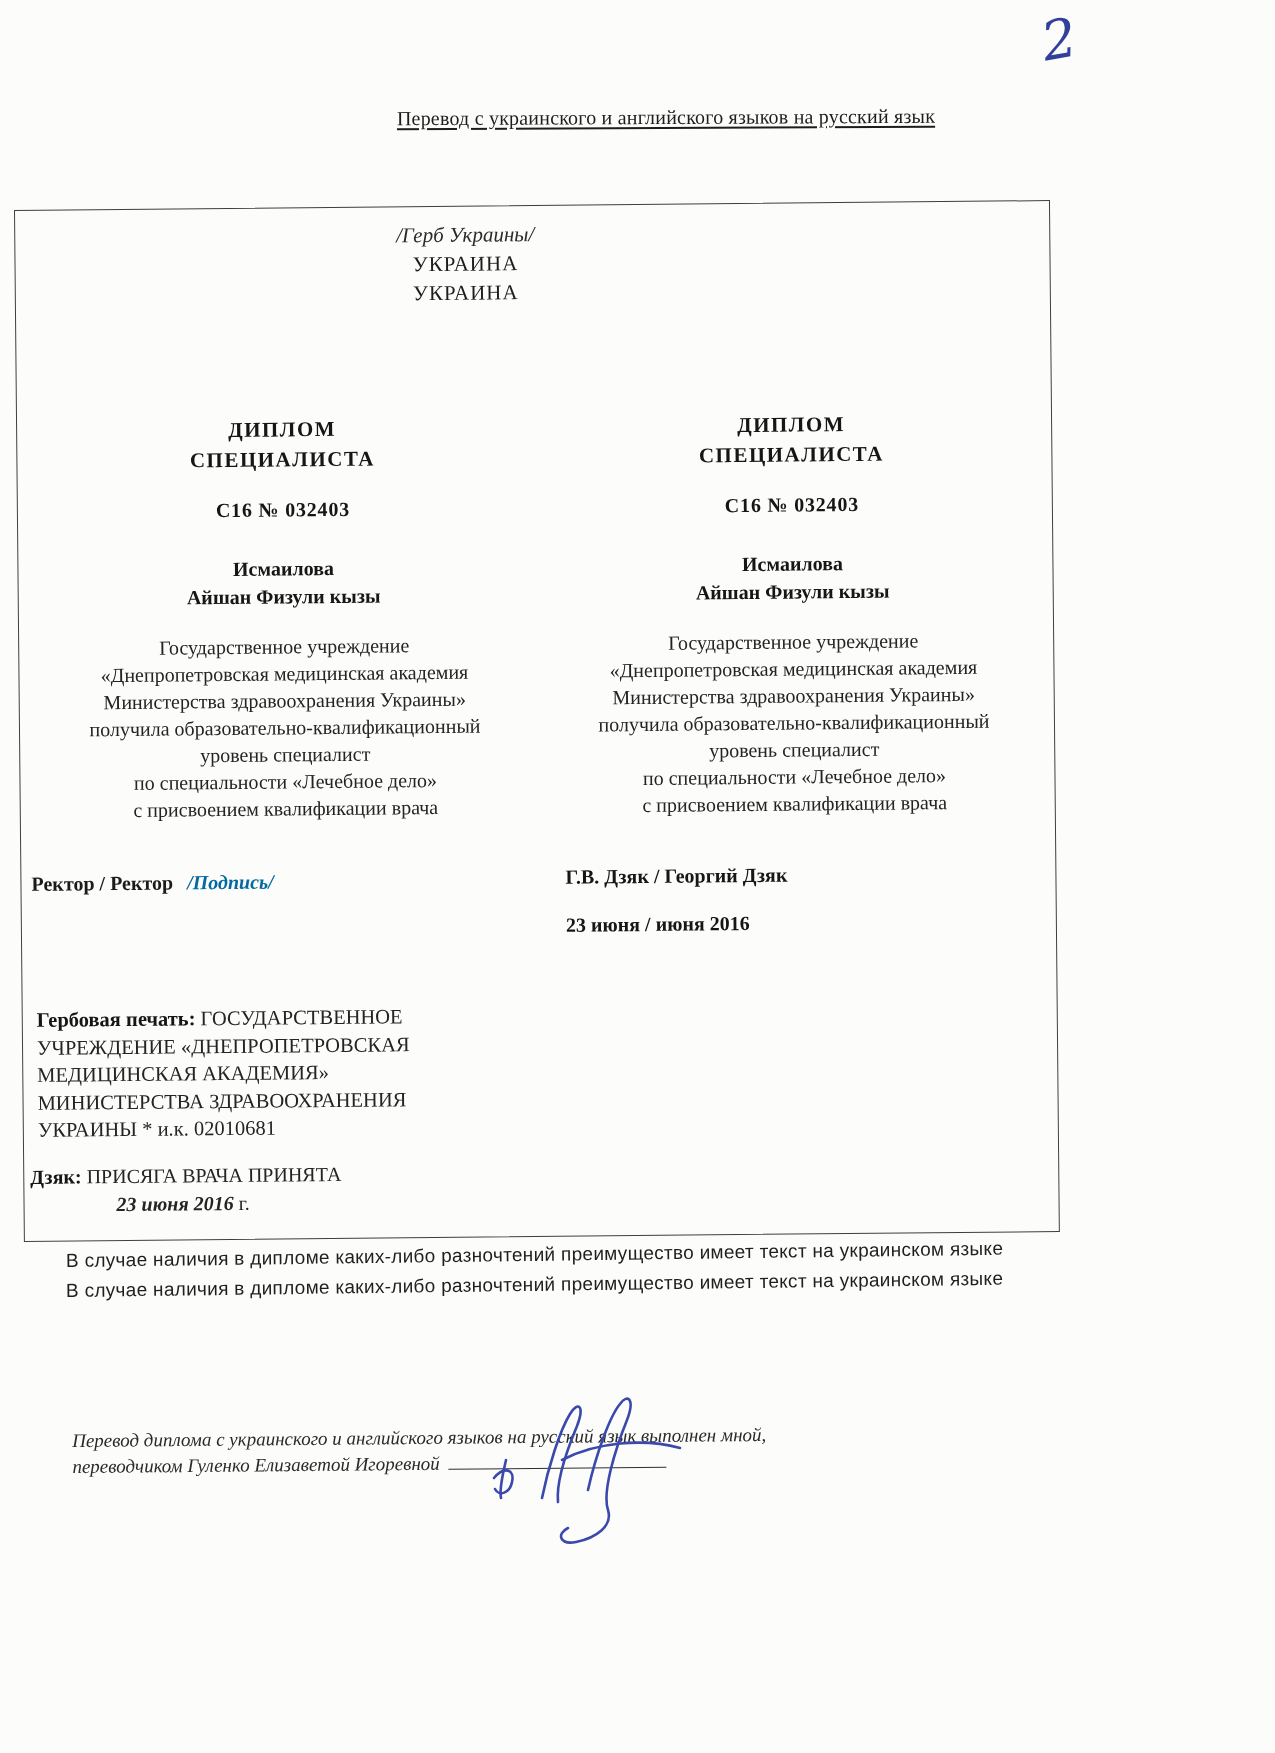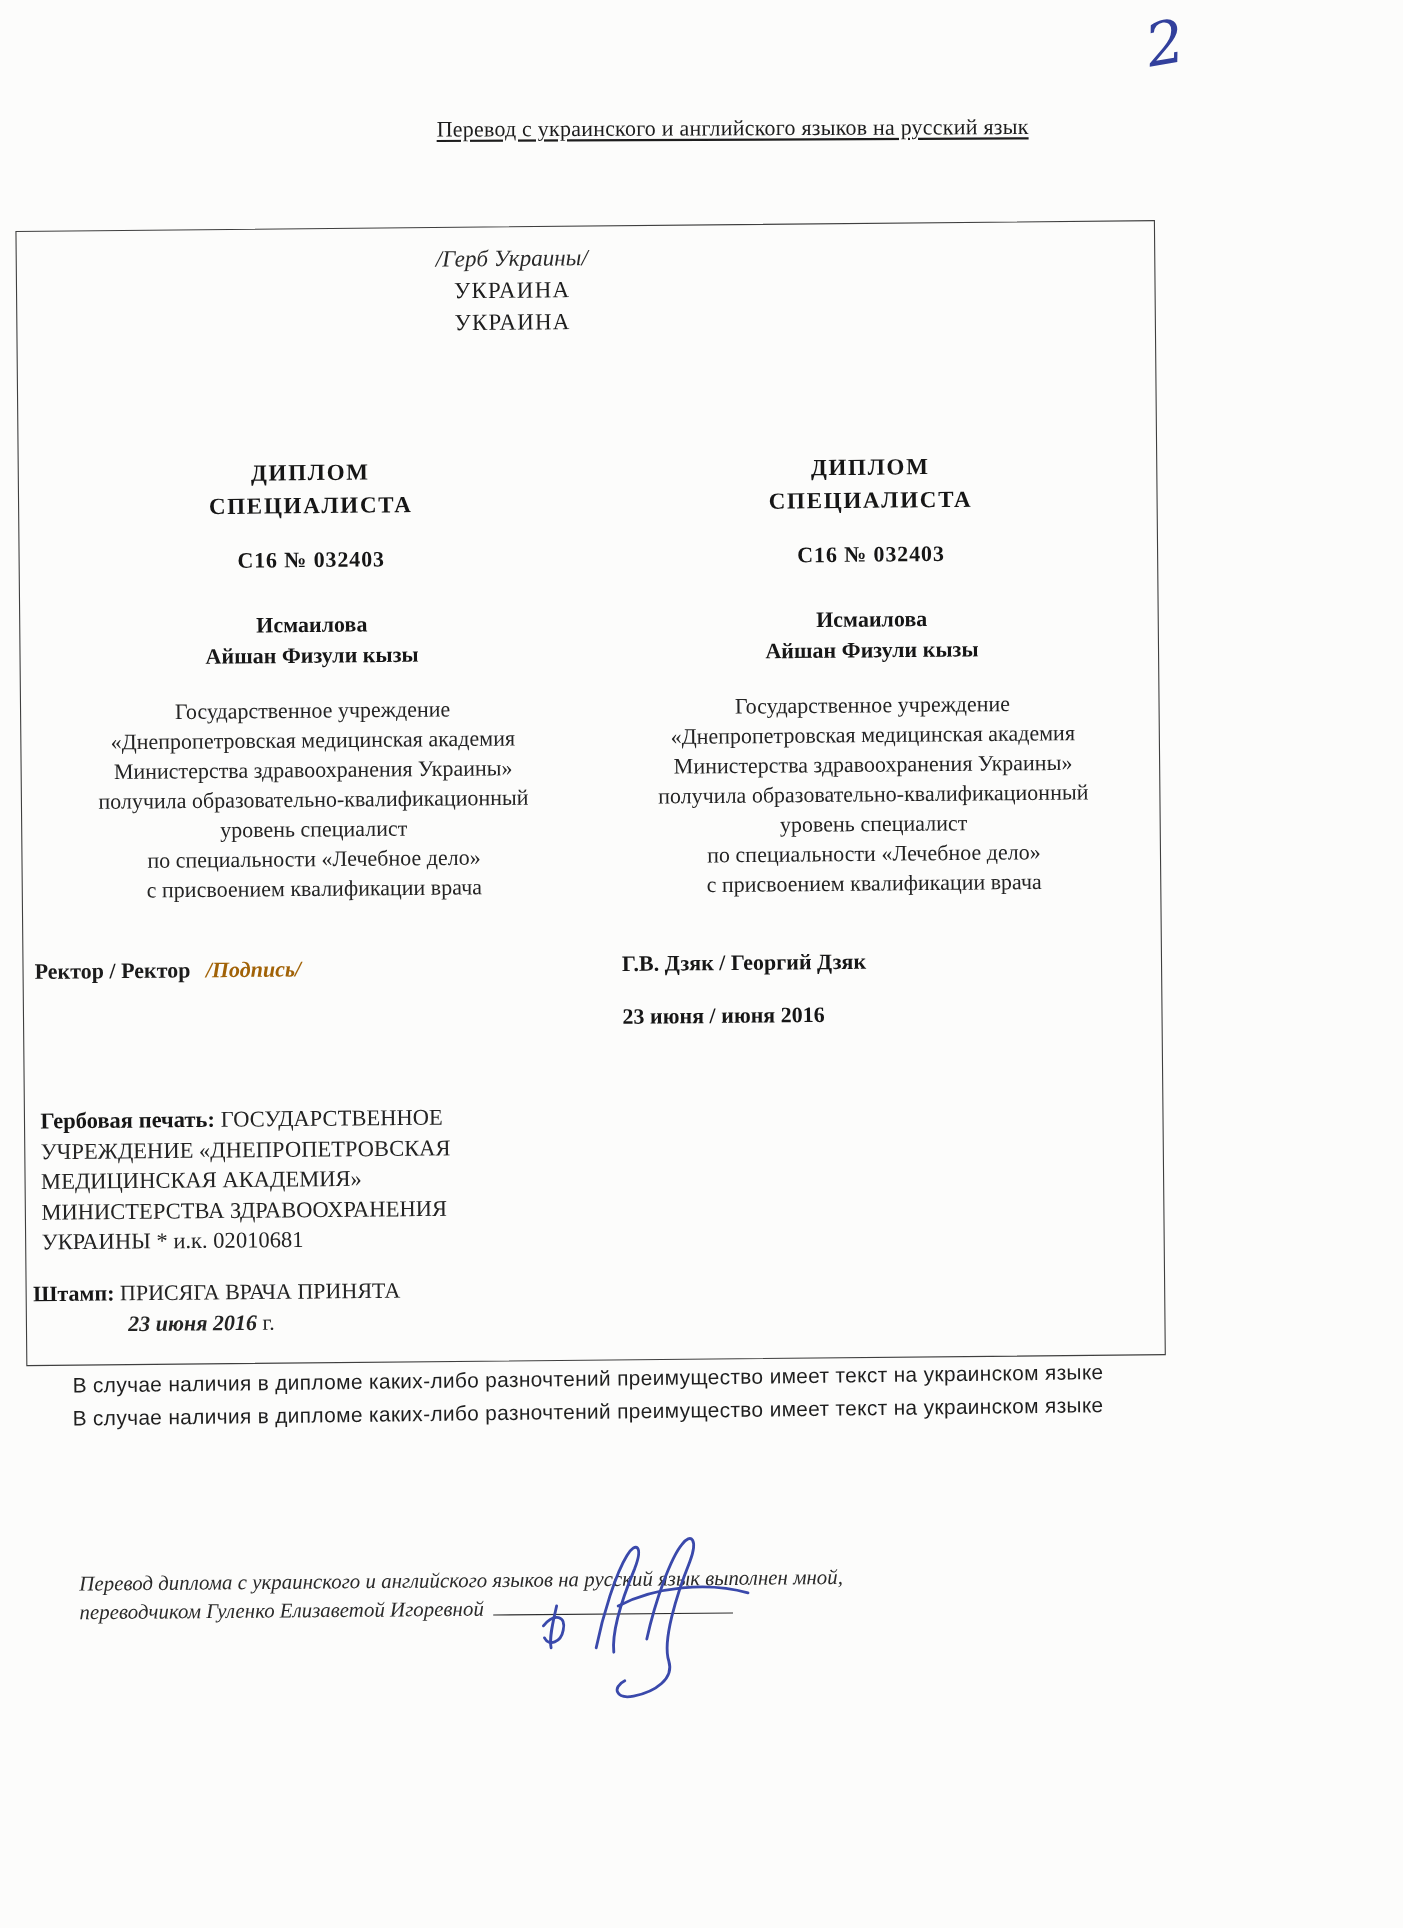--- a/index.html
+++ b/index.html
@@ -43,21 +43,21 @@
   .emblem .country{font-size:21px;letter-spacing:1px;color:#1e1e1e;}
   .col{position:absolute;top:206px;text-align:center;}
   .col-left{left:30px;width:470px;}
   .col-right{left:488px;width:572px;}
   .h1{font-weight:bold;font-size:21px;letter-spacing:1.5px;line-height:30px;color:#161616;}
   .serial{margin-top:22px;font-weight:bold;font-size:20px;letter-spacing:.8px;line-height:27px;color:#161616;}
   .name{margin-top:31px;font-weight:bold;font-size:20px;line-height:28px;color:#161616;}
   .body{margin-top:23px;font-size:20px;line-height:27px;color:#242424;}
   .rector-left{position:absolute;left:10px;top:662px;font-size:20px;white-space:nowrap;}
   .rector-left .role{font-weight:bold;color:#1b1b1b;}
-  .rector-left .sig-note{font-weight:bold;font-style:italic;margin-left:14px;color:#a16207;}
+  .rector-left .sig-note{font-weight:bold;font-style:italic;margin-left:14px;color:#0369a1;}
   .rector-right{position:absolute;left:544px;top:660px;font-weight:bold;font-size:20px;color:#161616;white-space:nowrap;}
   .date-right{position:absolute;left:544px;top:708px;font-weight:bold;font-size:20px;color:#161616;white-space:nowrap;}
   .seal{position:absolute;left:14px;top:796px;width:430px;font-size:20.5px;line-height:27.5px;color:#242424;}
   .seal .lbl{font-weight:bold;color:#161616;}
   .stamp{position:absolute;left:6px;top:952px;font-size:20px;line-height:28px;color:#242424;}
   .stamp .lbl{font-weight:bold;color:#161616;}
   .stamp .date{font-weight:bold;font-style:italic;}
   .stamp-line2{margin-left:86px;}
   .disc{
     position:absolute;left:66px;white-space:nowrap;
@@ -148,21 +148,21 @@
       <span class="lbl">Гербовая печать:</span>
       <span>ГОСУДАРСТВЕННОЕ</span>
       <div>УЧРЕЖДЕНИЕ «ДНЕПРОПЕТРОВСКАЯ</div>
       <div>МЕДИЦИНСКАЯ АКАДЕМИЯ»</div>
       <div>МИНИСТЕРСТВА ЗДРАВООХРАНЕНИЯ</div>
       <div>УКРАИНЫ * и.к. 02010681</div>
     </div>
 
     <div class="stamp">
       <div>
-        <span class="lbl">Штамп:</span>
+        <span class="lbl">Дзяк:</span>
         <span>ПРИСЯГА ВРАЧА ПРИНЯТА</span>
       </div>
       <div class="stamp-line2">
         <span class="date">23 июня 2016</span>
         <span>г.</span>
       </div>
     </div>
 
   </div>
 

